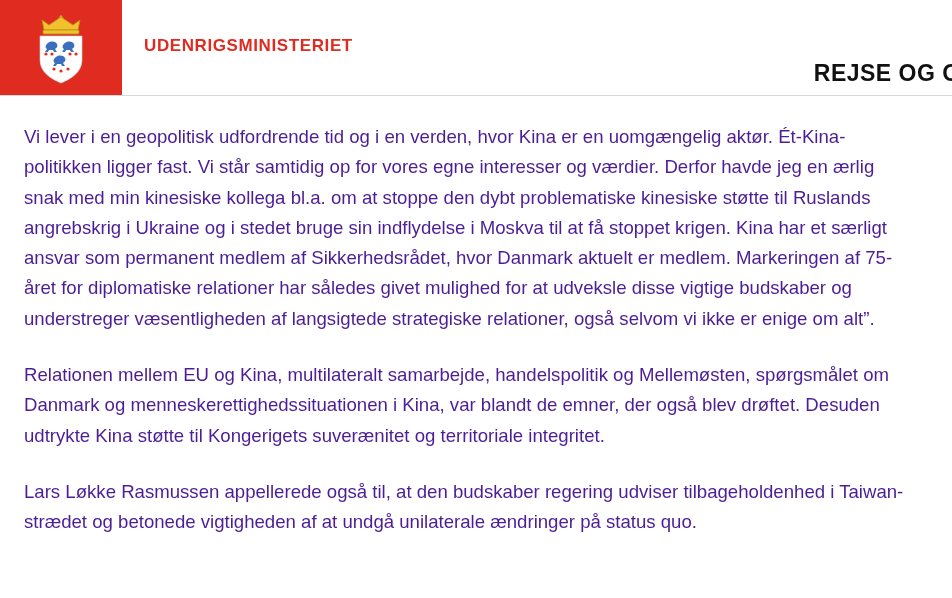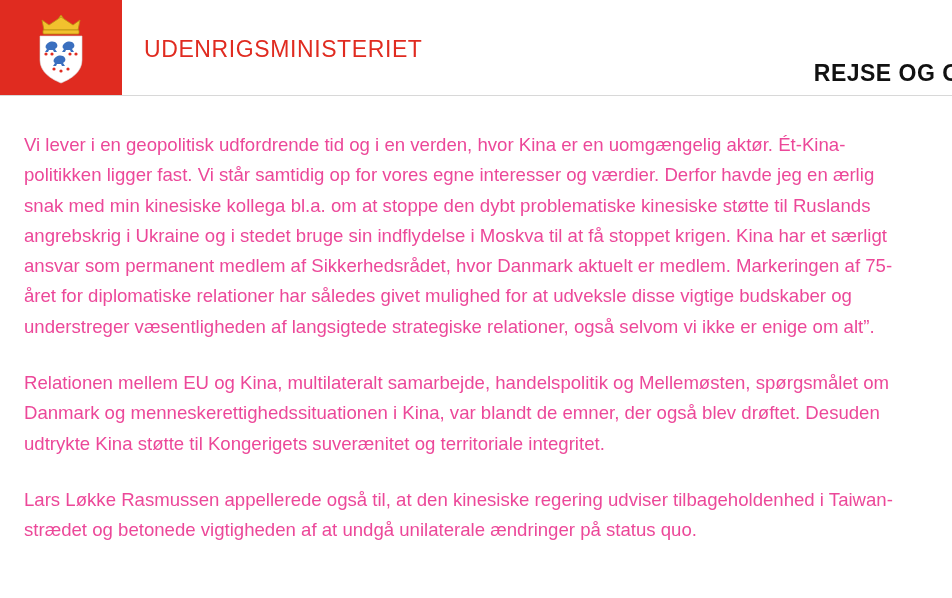--- a/index.html
+++ b/index.html
@@ -35,22 +35,22 @@
     flex: 0 0 auto;
   }
 
   .coat-of-arms {
     width: 62px;
     height: 72px;
     display: block;
   }
 
   .ministry-name {
-    font-size: 23px;
-    font-weight: normal;
+    font-size: 17px;
+    font-weight: bold;
     letter-spacing: 0.6px;
     color: #e02b20;
     margin: 36px 0 0 22px;
     white-space: nowrap;
   }
 
   .header-right {
     position: absolute;
     right: 0;
     bottom: 8px;
@@ -66,24 +66,24 @@
     
     margin-right: -60px;
   }
 
   
   .article {
     padding: 26px 34px 0 24px;
   }
 
   .article p {
-    margin: 8px 0 26px 0;
+    margin: 0 0 26px 0;
     font-size: 18.6px;
     line-height: 1.63;
-    color: #ec4899;
+    color: #4c1d95;
     max-width: 900px;
     text-align: left;
   }
 
   .article p:last-child {
     margin-bottom: 0;
   }
 </style>
 </head>
 <body>
@@ -123,14 +123,14 @@
 
   <div class="header-right">
     <div class="section-title">REJSE OG OPHO</div>
   </div>
 
 </header>
 
 <main class="article">
   <p>Vi lever i en geopolitisk udfordrende tid og i en verden, hvor Kina er en uomgængelig aktør. Ét-Kina-politikken ligger fast. Vi står samtidig op for vores egne interesser og værdier. Derfor havde jeg en ærlig snak med min kinesiske kollega bl.a. om at stoppe den dybt problematiske kinesiske støtte til Ruslands angrebskrig i Ukraine og i stedet bruge sin indflydelse i Moskva til at få stoppet krigen. Kina har et særligt ansvar som permanent medlem af Sikkerhedsrådet, hvor Danmark aktuelt er medlem. Markeringen af 75-året for diplomatiske relationer har således givet mulighed for at udveksle disse vigtige budskaber og understreger væsentligheden af langsigtede strategiske relationer, også selvom vi ikke er enige om alt”.</p>
   <p>Relationen mellem EU og Kina, multilateralt samarbejde, handelspolitik og Mellemøsten, spørgsmålet om Danmark og menneskerettighedssituationen i Kina, var blandt de emner, der også blev drøftet. Desuden udtrykte Kina støtte til Kongerigets suverænitet og territoriale integritet.</p>
-  <p>Lars Løkke Rasmussen appellerede også til, at den kinesiske regering udviser tilbageholdenhed i Taiwan-strædet og betonede vigtigheden af at undgå unilaterale ændringer på status quo.</p>
+  <p>Lars Løkke Rasmussen appellerede også til, at den budskaber regering udviser tilbageholdenhed i Taiwan-strædet og betonede vigtigheden af at undgå unilaterale ændringer på status quo.</p>
 </main>
 
 </body></html>

